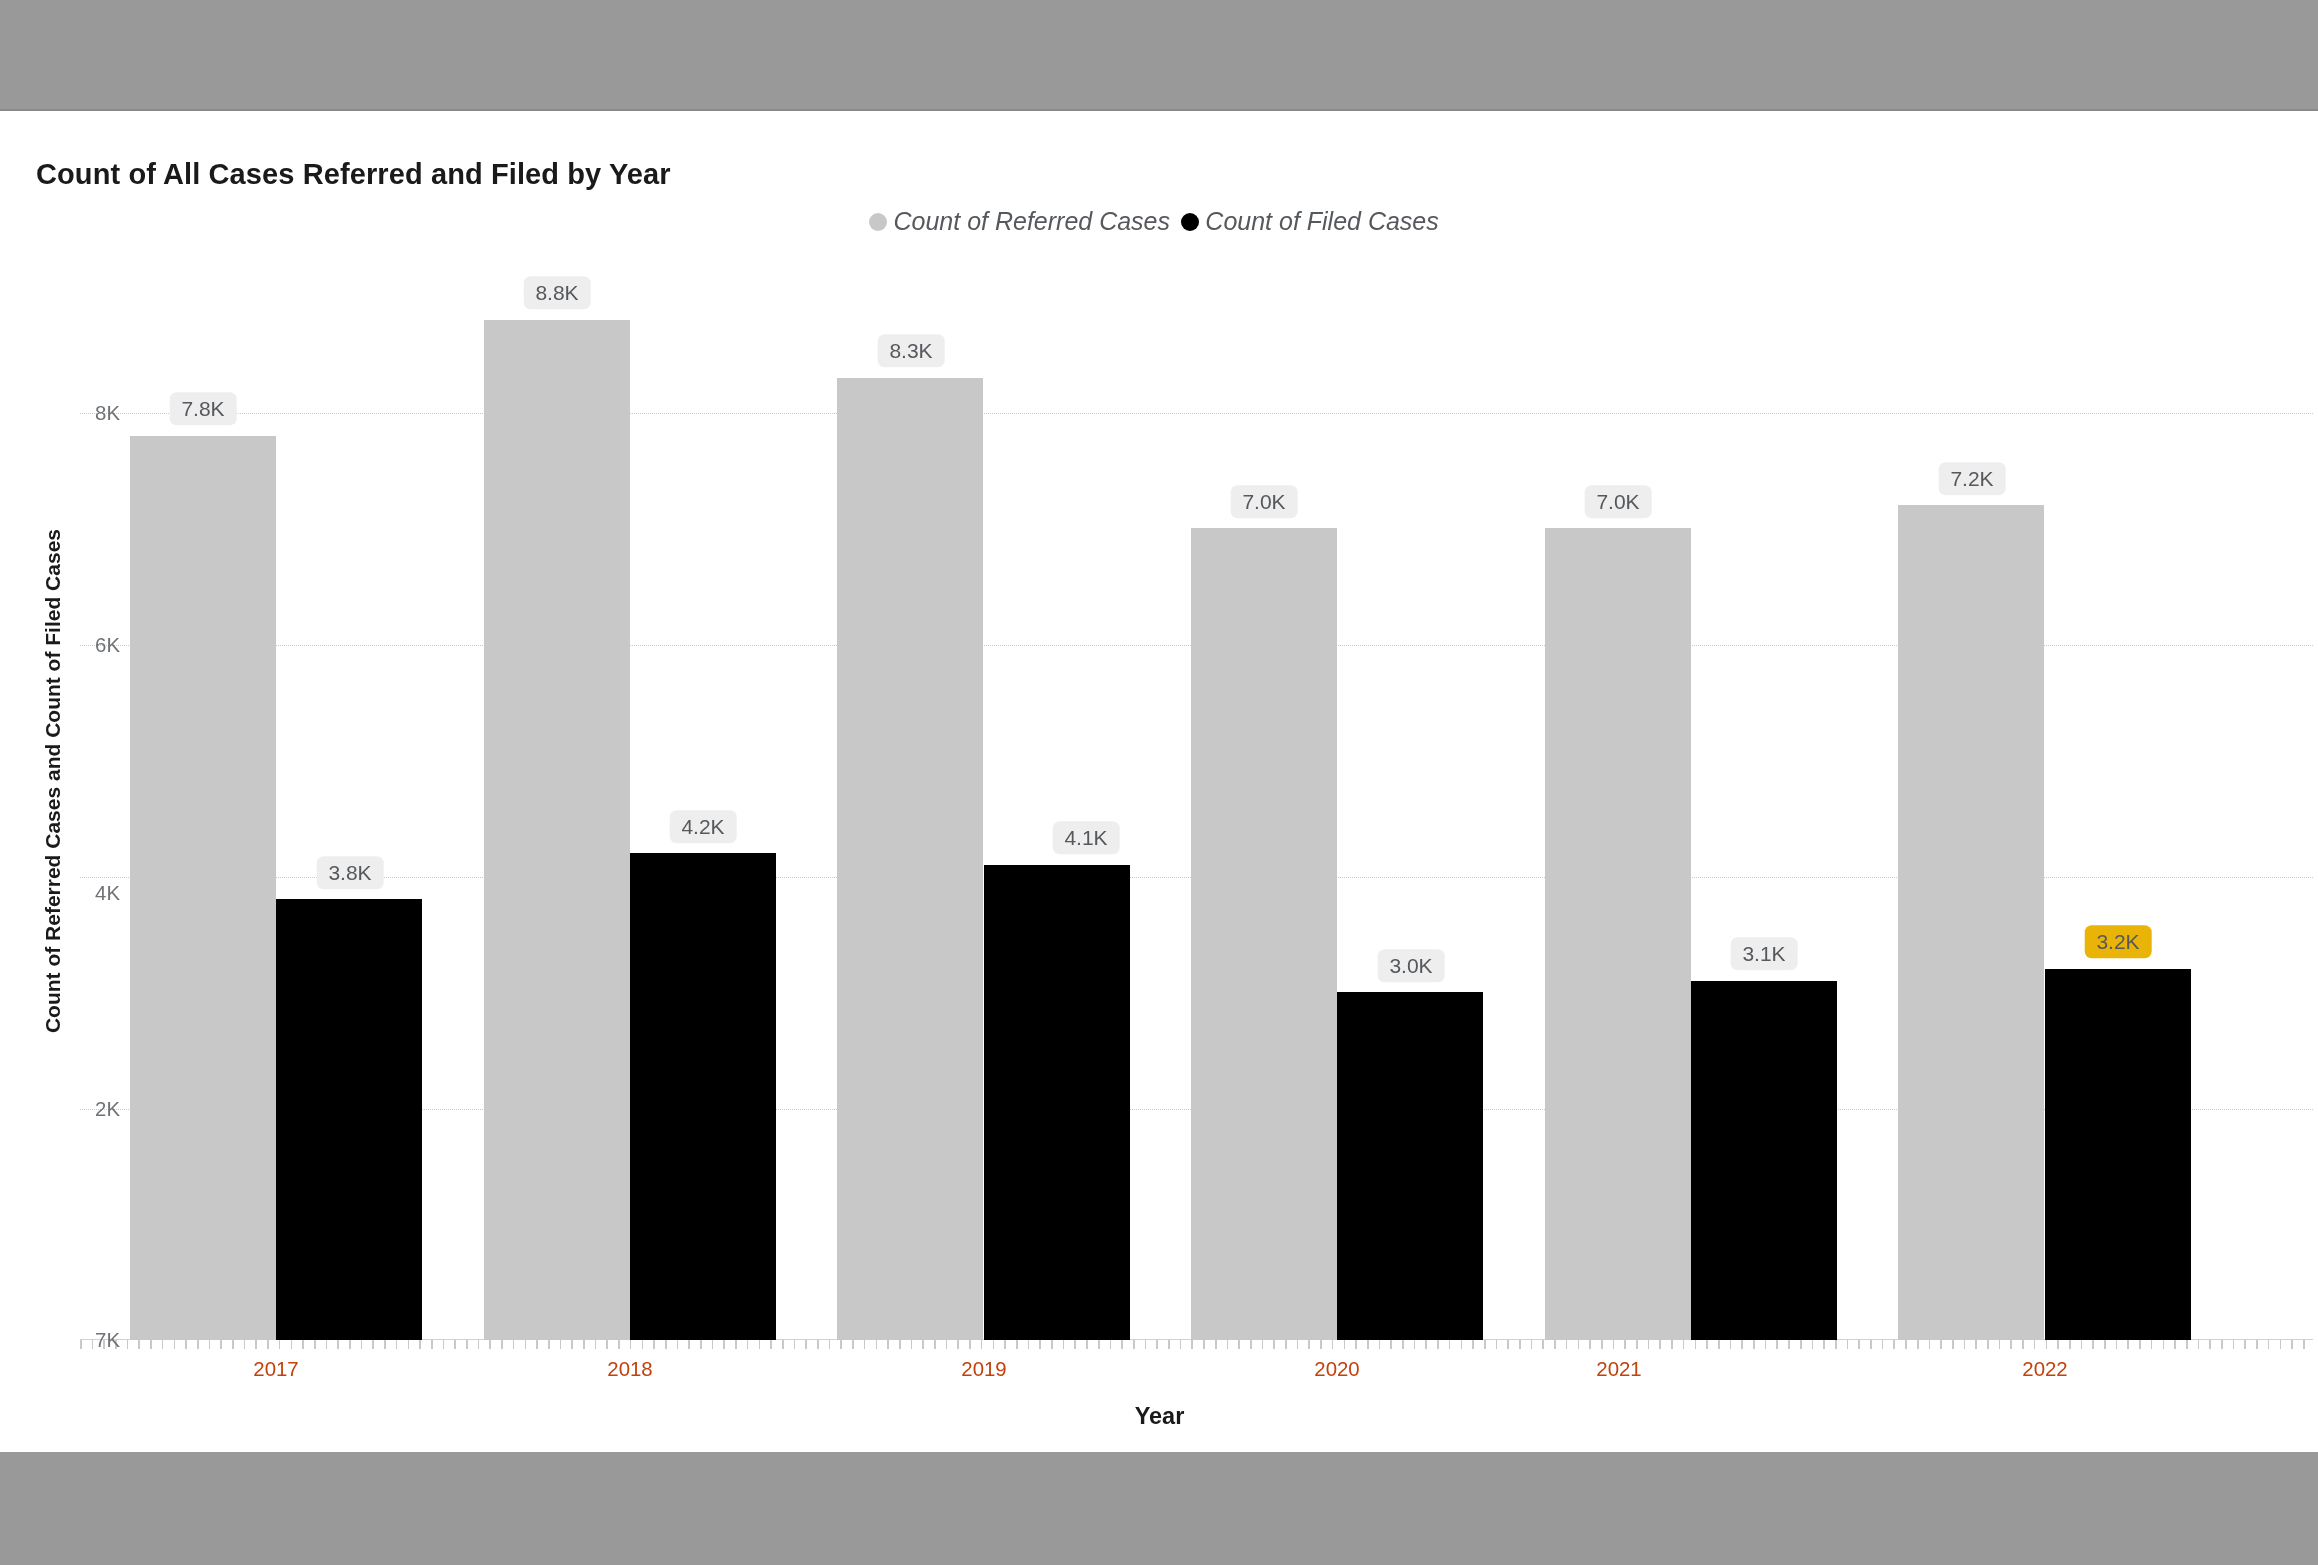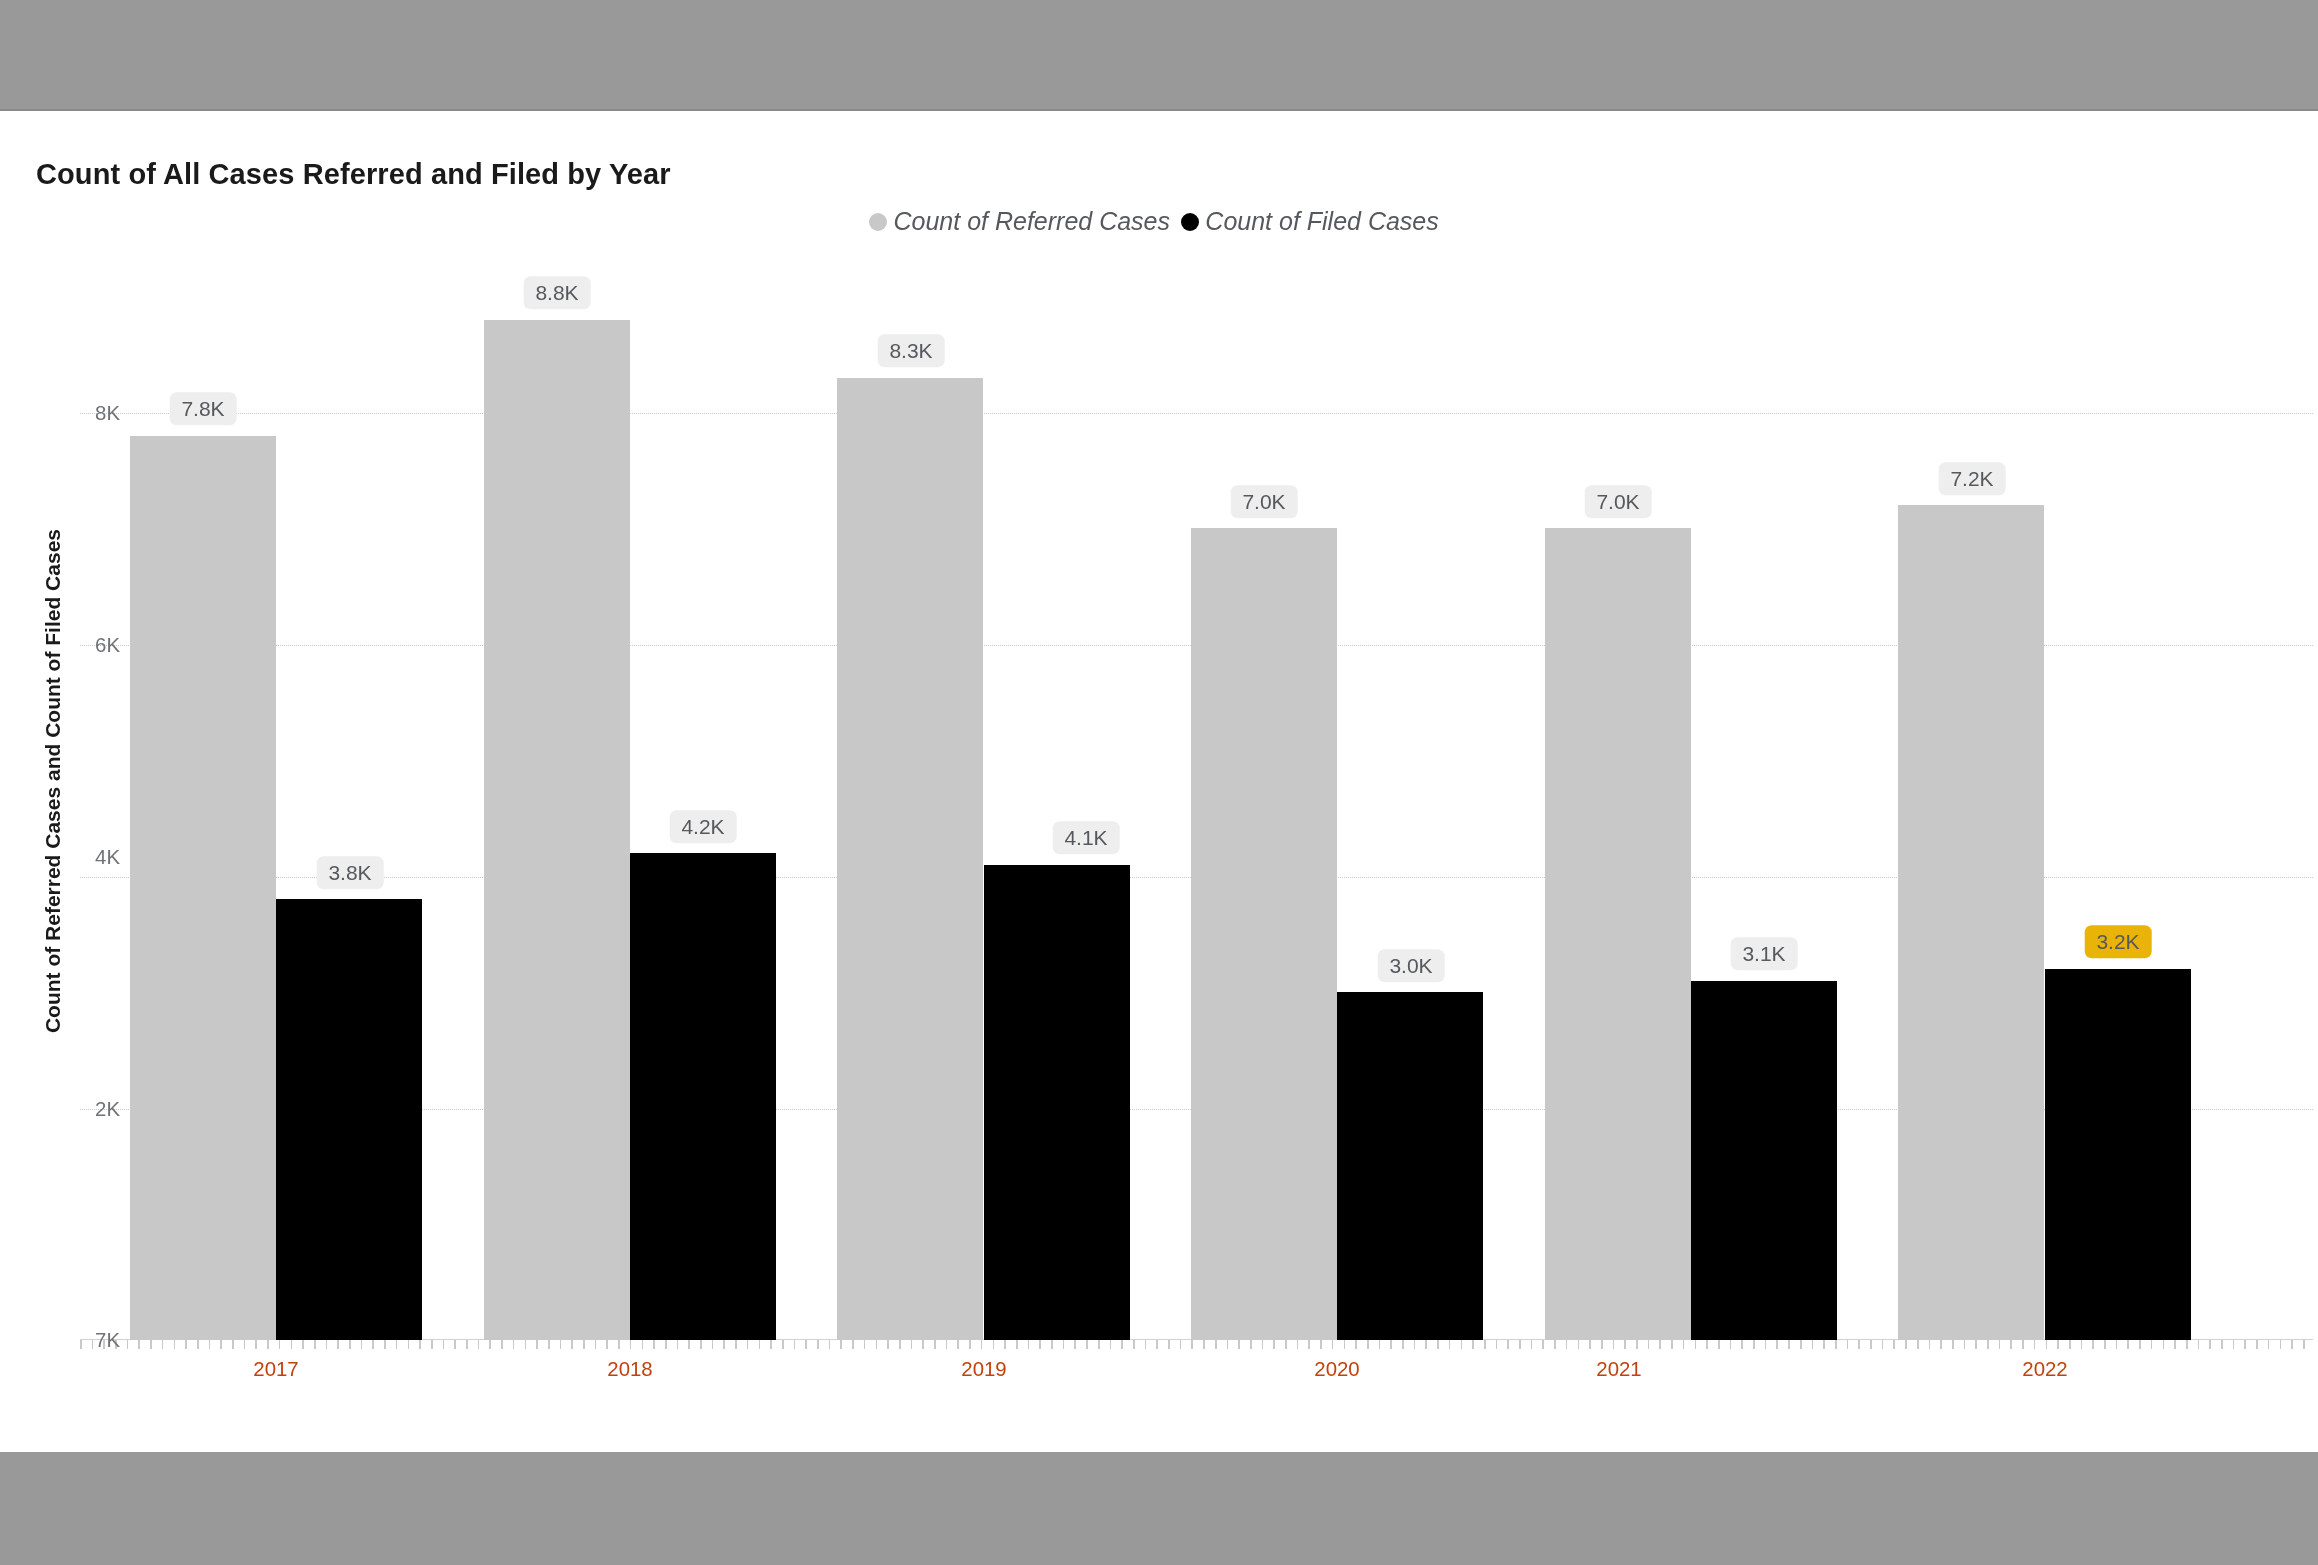--- a/index.html
+++ b/index.html
@@ -228,21 +228,21 @@
           <div class="gridline" style="top: 812px;"></div>
           <div class="gridline" style="top: 580px;"></div>
           <div class="gridline" style="top: 348px;"></div>
           <div class="gridline" style="top: 116px;"></div>
         </div>
       <div class="axis-baseline"></div>
       <div class="ticks"></div>
       <div id="yticks">
           <div class="ytick" style="top: 1043px;">7K</div>
           <div class="ytick" style="top: 812px;">2K</div>
-          <div class="ytick" style="top: 560px; padding-left: 16px;">4K</div>
+          <div class="ytick" style="top: 596px; padding-left: 16px;">4K</div>
           <div class="ytick" style="top: 348px;">6K</div>
           <div class="ytick" style="top: 116px;">8K</div>
         </div>
       <div id="bars">
           <div class="bar referred" style="left: 0px; width: 146px; height: 904px; background: rgb(200, 200, 200);"></div>
           <div class="bar-label" style="left: 73px; top: 128px; background: rgb(238, 238, 238);">7.8K</div>
           <div class="bar filed" style="left: 146px; width: 146px; height: 441px; background: rgb(0, 0, 0);"></div>
           <div class="bar-label" style="left: 220px; top: 592px; background: rgb(238, 238, 238);">3.8K</div>
           <div class="bar referred" style="left: 354px; width: 146px; height: 1020px; background: rgb(200, 200, 200);"></div>
           <div class="bar-label" style="left: 427px; top: 12.2px; background: rgb(238, 238, 238);">8.8K</div>
@@ -268,20 +268,21 @@
       <div id="xticks">
           <div class="xtick" style="left: 146px; top: 1061px;">2017</div>
           <div class="xtick" style="left: 500px; top: 1061px;">2018</div>
           <div class="xtick" style="left: 854px; top: 1061px;">2019</div>
           <div class="xtick" style="left: 1207px; top: 1061px;">2020</div>
           <div class="xtick" style="left: 1489px; top: 1061px;">2021</div>
           <div class="xtick" style="left: 1915px; top: 1061px;">2022</div>
         </div>
     </div>
 
+    <div class="x-axis-title">Year</div>
   </div>
 
   <div class="y-axis-title">
     <span>Count of Referred Cases and Count of Filed Cases</span>
   </div>
 
 </div>
 
 
 </body></html>

